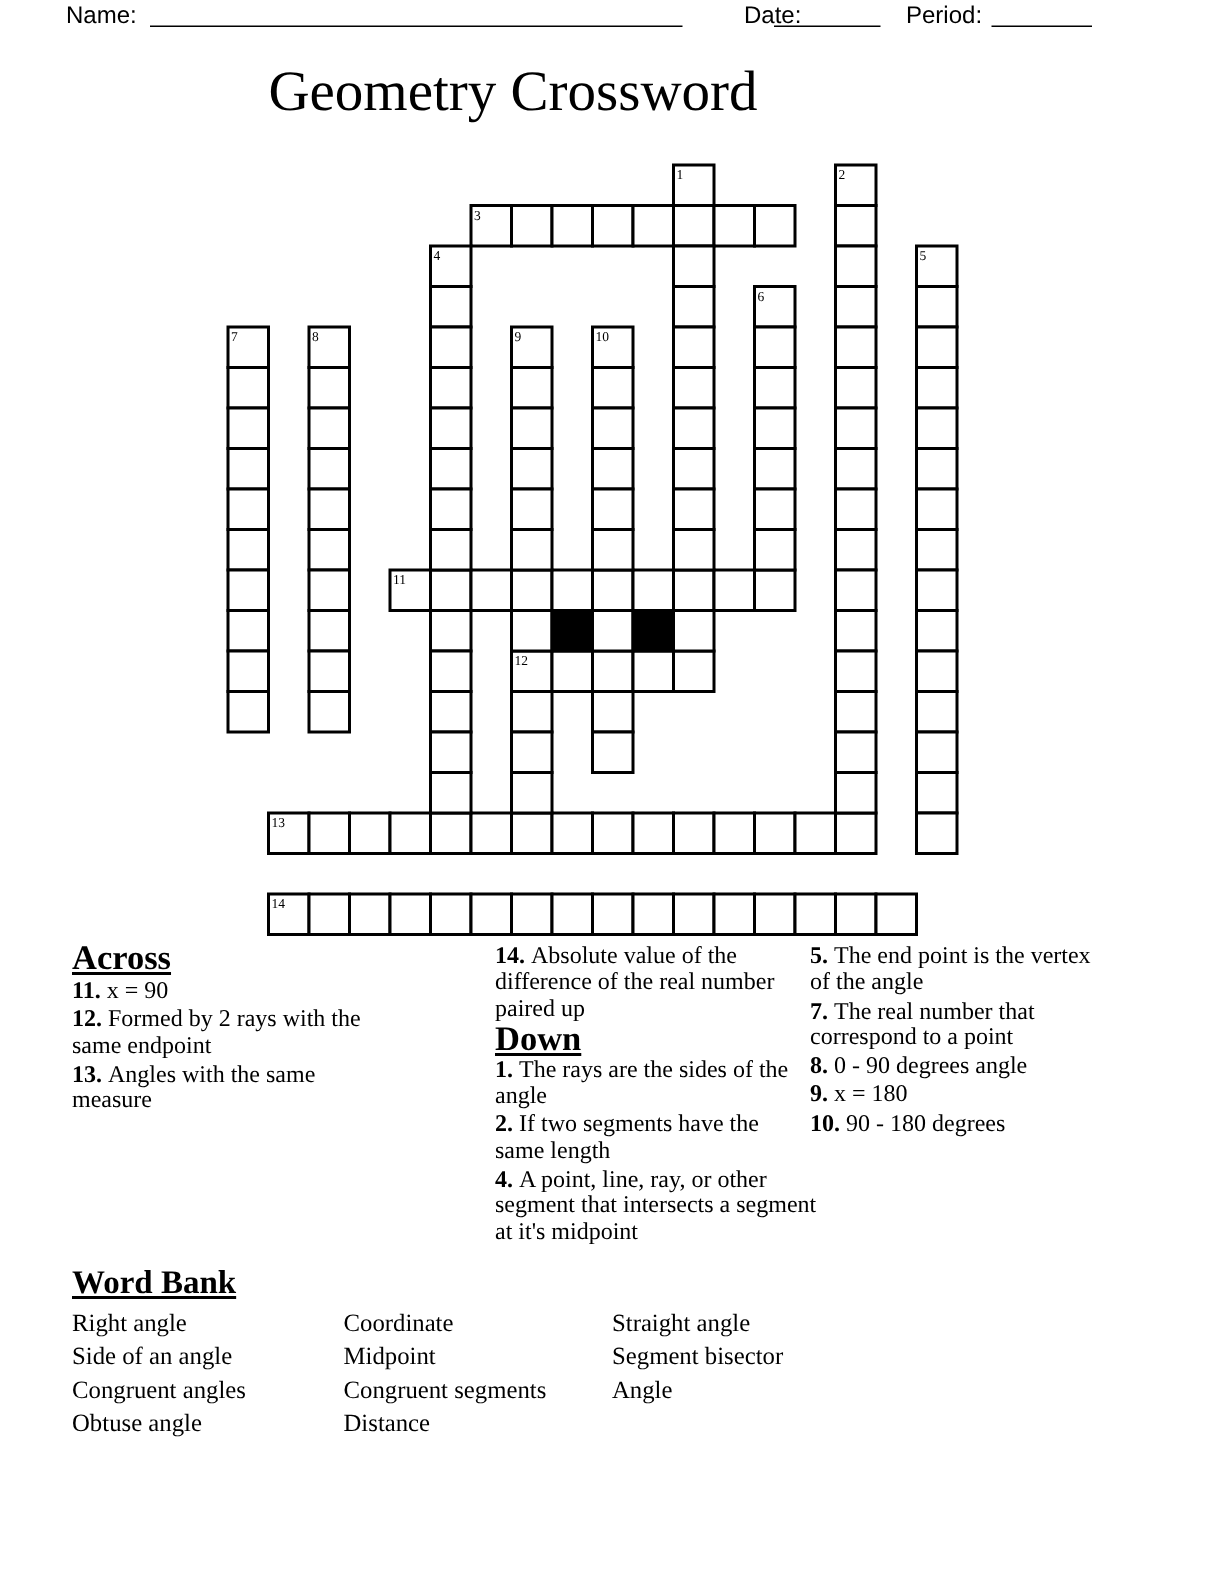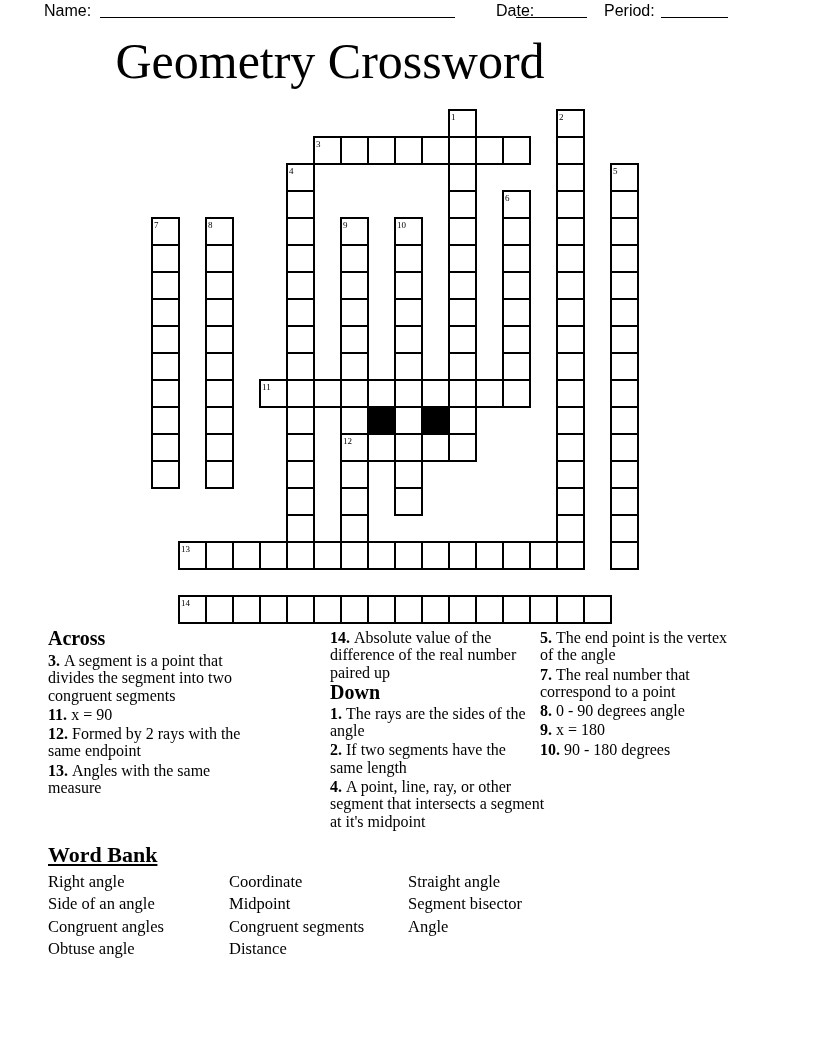--- a/index.html
+++ b/index.html
@@ -3,32 +3,32 @@
 <meta charset="utf-8">
 <style>
   html,body{margin:0;padding:0;background:#fff;}
   body{width:816px;height:1056px;position:relative;font-family:"Liberation Serif",serif;color:#000;overflow:hidden;}
 
   
   .hdr-label{position:absolute;top:1px;font-family:"Liberation Sans",sans-serif;font-size:16px;line-height:20px;}
   .hdr-line{position:absolute;top:0;height:17px;border-bottom:1.6px solid #000;}
 
   
-  .title{position:absolute;top:36px;left:4px;width:652px;text-align:center;
-         font-family:"Liberation Serif",serif;font-size:50px;line-height:51px;font-weight:400;}
+  .title{position:absolute;top:36px;left:16px;width:652px;text-align:center;
+         font-family:"Liberation Serif",serif;font-size:38px;line-height:51px;font-weight:400;}
 
   
   #crossword-svg{position:absolute;left:0;top:0;}
 
   
   .clue-col{position:absolute;top:629px;font-size:16px;line-height:17.3px;}
   #clue-col-1{left:48px;width:250px;}
   #clue-col-2{left:290px;width:250px;margin-left:40px;}
   #clue-col-3{left:540px;width:232px;}
-  .clue-heading{font-size:20px;line-height:19px;font-weight:bold;margin:0 0 4px 0;}
+  .clue-heading{font-size:23px;line-height:19px;font-weight:bold;text-decoration:underline;margin:0 0 4px 0;}
   #clue-col-2 .clue-heading{margin:2px 0 3px 0;}
   p.clue{margin:0 0 2px 0;}
   .clue-num{font-weight:bold;}
   .clue-text{white-space:pre-line;}
 
   
   .word-bank{position:absolute;left:48px;top:845px;width:724px;}
   .wb-heading{font-size:22px;line-height:19px;font-weight:bold;text-decoration:underline;margin:0 0 7px 0;}
   .wb-cols{display:flex;}
   .wb-col{flex:0 0 auto;}
@@ -218,23 +218,20 @@
     <text x="505" y="200.5" font-size="9" font-family="&quot;Liberation Serif&quot;, serif" fill="#000">6</text>
     <text x="154" y="227.5" font-size="9" font-family="&quot;Liberation Serif&quot;, serif" fill="#000">7</text>
     <text x="208" y="227.5" font-size="9" font-family="&quot;Liberation Serif&quot;, serif" fill="#000">8</text>
     <text x="343" y="227.5" font-size="9" font-family="&quot;Liberation Serif&quot;, serif" fill="#000">9</text>
     <text x="397" y="227.5" font-size="9" font-family="&quot;Liberation Serif&quot;, serif" fill="#000">10</text>
   </svg>
 
 <div class="clue-col" id="clue-col-1">
   <h2 class="clue-heading">Across</h2>
   <div id="across-clues-1">
-      <p class="clue"><span class="clue-num">3. </span><span class="clue-text">A segment is a point that
-divides the segment into two
-congruent segments</span></p>
       <p class="clue"><span class="clue-num">11. </span><span class="clue-text">x = 90</span></p>
       <p class="clue"><span class="clue-num">12. </span><span class="clue-text">Formed by 2 rays with the
 same endpoint</span></p>
       <p class="clue"><span class="clue-num">13. </span><span class="clue-text">Angles with the same
 measure</span></p>
     </div>
 </div>
 <div class="clue-col" id="clue-col-2">
   <div id="across-clues-2">
       <p class="clue"><span class="clue-num">14. </span><span class="clue-text">Absolute value of the

